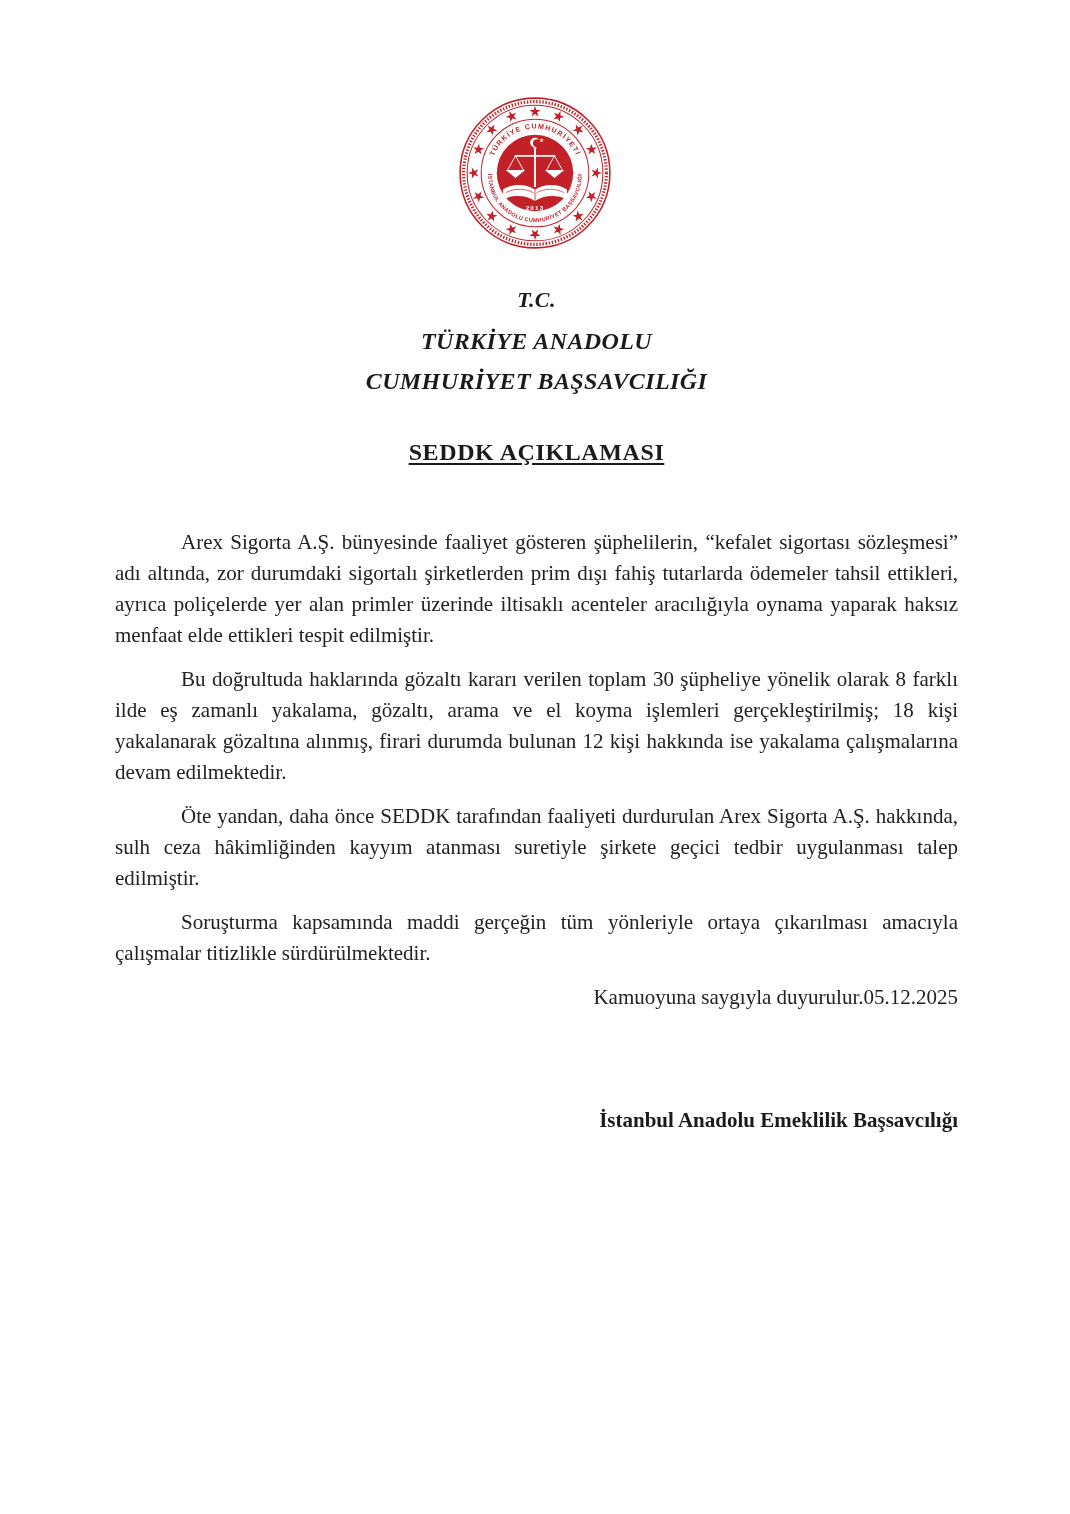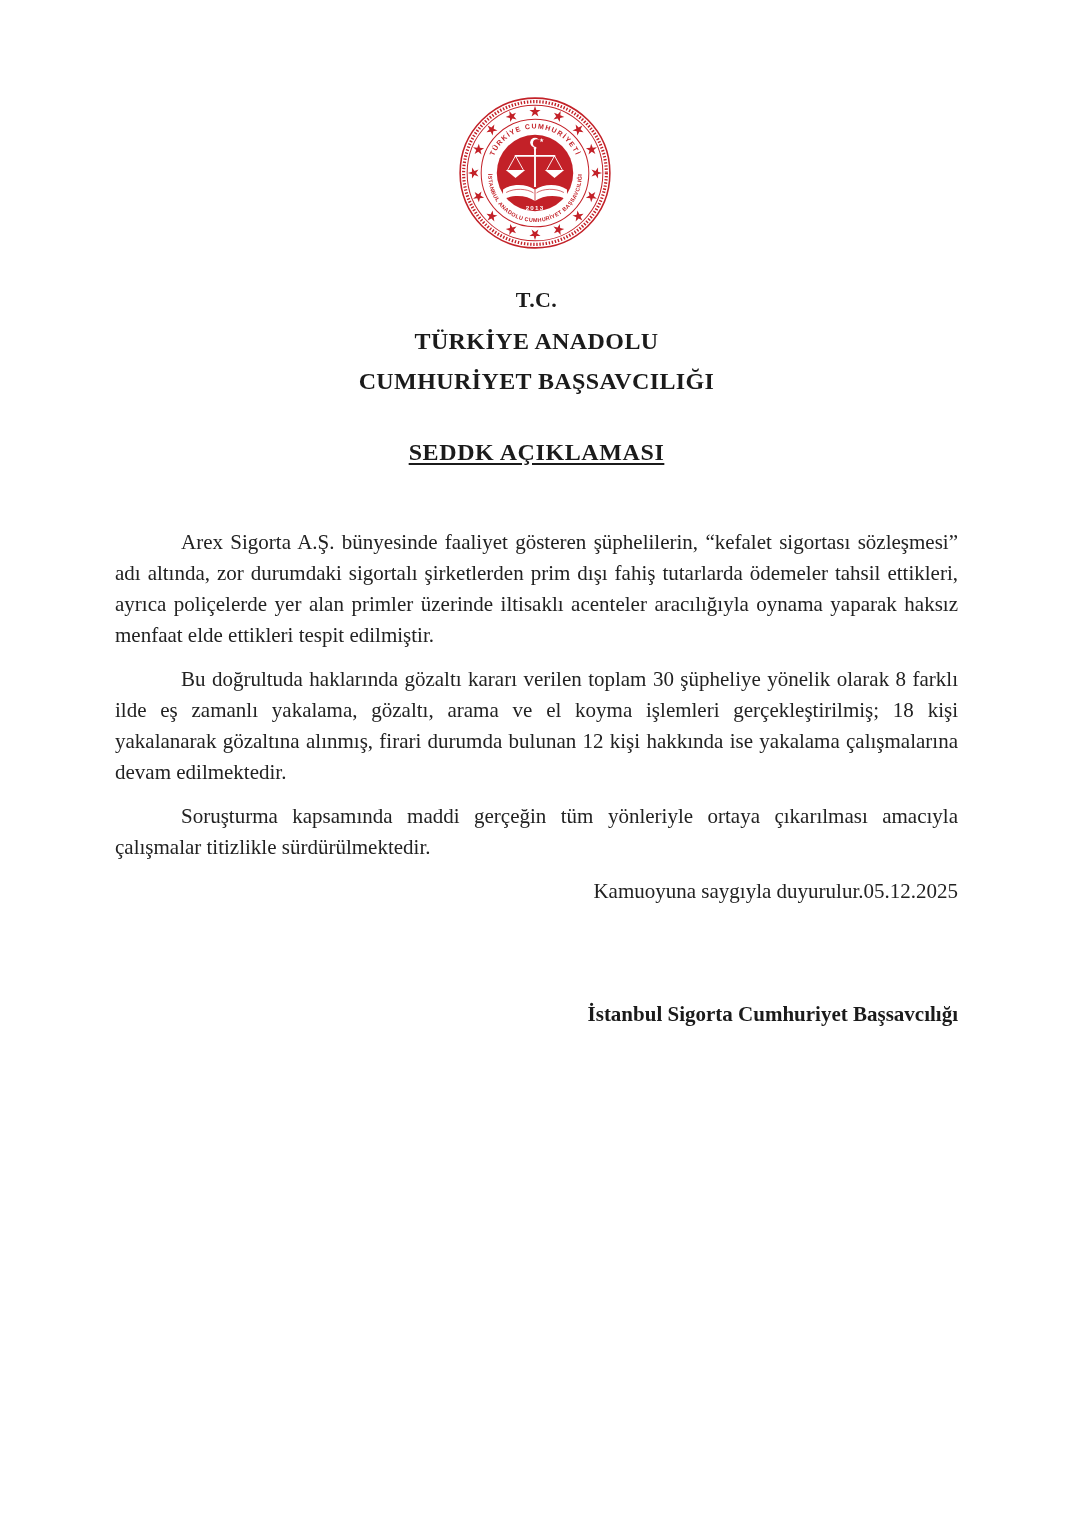--- a/index.html
+++ b/index.html
@@ -12,20 +12,21 @@
     overflow:hidden;
   }
   .content{padding:0 112px 0 115px;}
   .emblem-wrap{
     width:156px;height:156px;
     margin:95px auto 0 auto;
   }
   .hdr{
     text-align:center;font-weight:bold;color:#1b1b1b;
     letter-spacing:0.4px;
+    font-style:italic;
   }
   .h1{margin-top:38px;font-size:22px;line-height:22px;}
   .h2{margin-top:18px;font-size:24px;line-height:24px;}
   .h3{margin-top:16px;font-size:24px;line-height:24px;}
   .doc-title{
     margin-top:46px;
     text-align:center;font-weight:bold;font-size:24px;line-height:26px;
     text-decoration:underline;
     text-underline-offset:3px;
     letter-spacing:0.6px;
@@ -135,20 +136,21 @@
   <div class="content">
     <div class="hdr h1">T.C.</div>
     <div class="hdr h2">TÜRKİYE ANADOLU</div>
     <div class="hdr h3">CUMHURİYET BAŞSAVCILIĞI</div>
 
     <div class="doc-title">SEDDK AÇIKLAMASI</div>
 
     <div class="body-text">
       <p>Arex Sigorta A.Ş. bünyesinde faaliyet gösteren şüphelilerin, “kefalet sigortası sözleşmesi” adı altında, zor durumdaki sigortalı şirketlerden prim dışı fahiş tutarlarda ödemeler tahsil ettikleri, ayrıca poliçelerde yer alan primler üzerinde iltisaklı acenteler aracılığıyla oynama yaparak haksız menfaat elde ettikleri tespit edilmiştir.</p>
       <p>Bu doğrultuda haklarında gözaltı kararı verilen toplam 30 şüpheliye yönelik olarak 8 farklı ilde eş zamanlı yakalama, gözaltı, arama ve el koyma işlemleri gerçekleştirilmiş; 18 kişi yakalanarak gözaltına alınmış, firari durumda bulunan 12 kişi hakkında ise yakalama çalışmalarına devam edilmektedir.</p>
+      <p>Öte yandan, daha önce SEDDK tarafından faaliyeti durdurulan Arex Sigorta A.Ş. hakkında, sulh ceza hâkimliğinden kayyım atanması suretiyle şirkete geçici tedbir uygulanması talep edilmiştir.</p>
       <p>Soruşturma kapsamında maddi gerçeğin tüm yönleriyle ortaya çıkarılması amacıyla çalışmalar titizlikle sürdürülmektedir.</p>
       <p class="closing">Kamuoyuna saygıyla duyurulur.05.12.2025</p>
     </div>
 
-    <div class="signature">İstanbul Sigorta Cumhuriyet Başsavcılığı</div>
+    <div class="signature">İstanbul Anadolu Emeklilik Başsavcılığı</div>
   </div>
 
 </div>
 
 </body></html>

